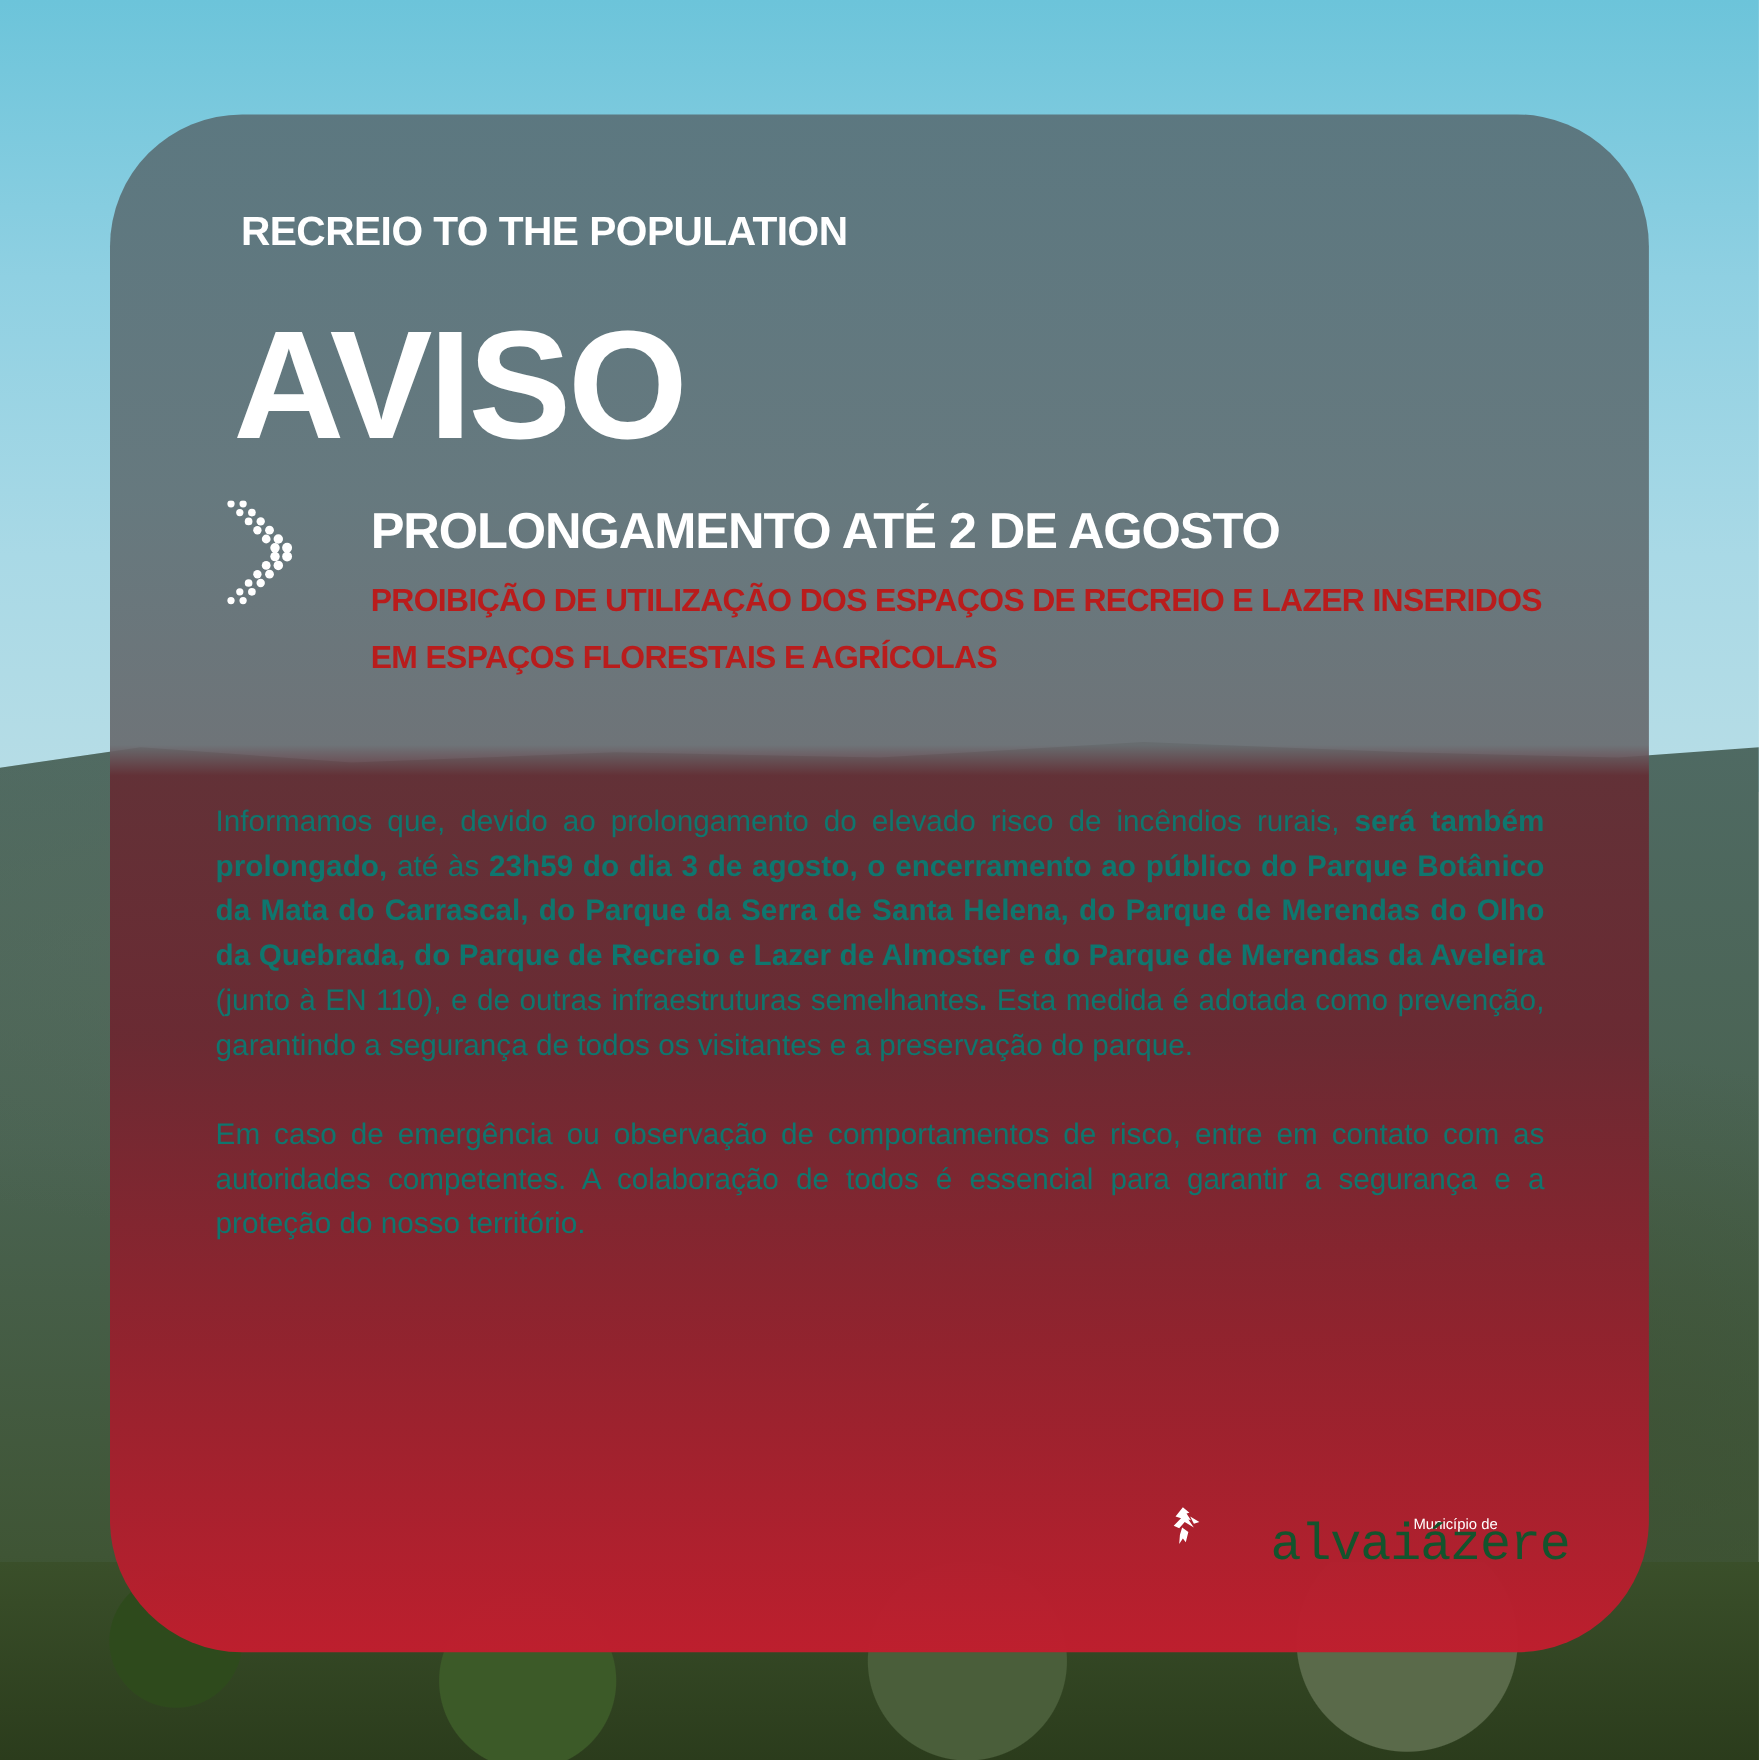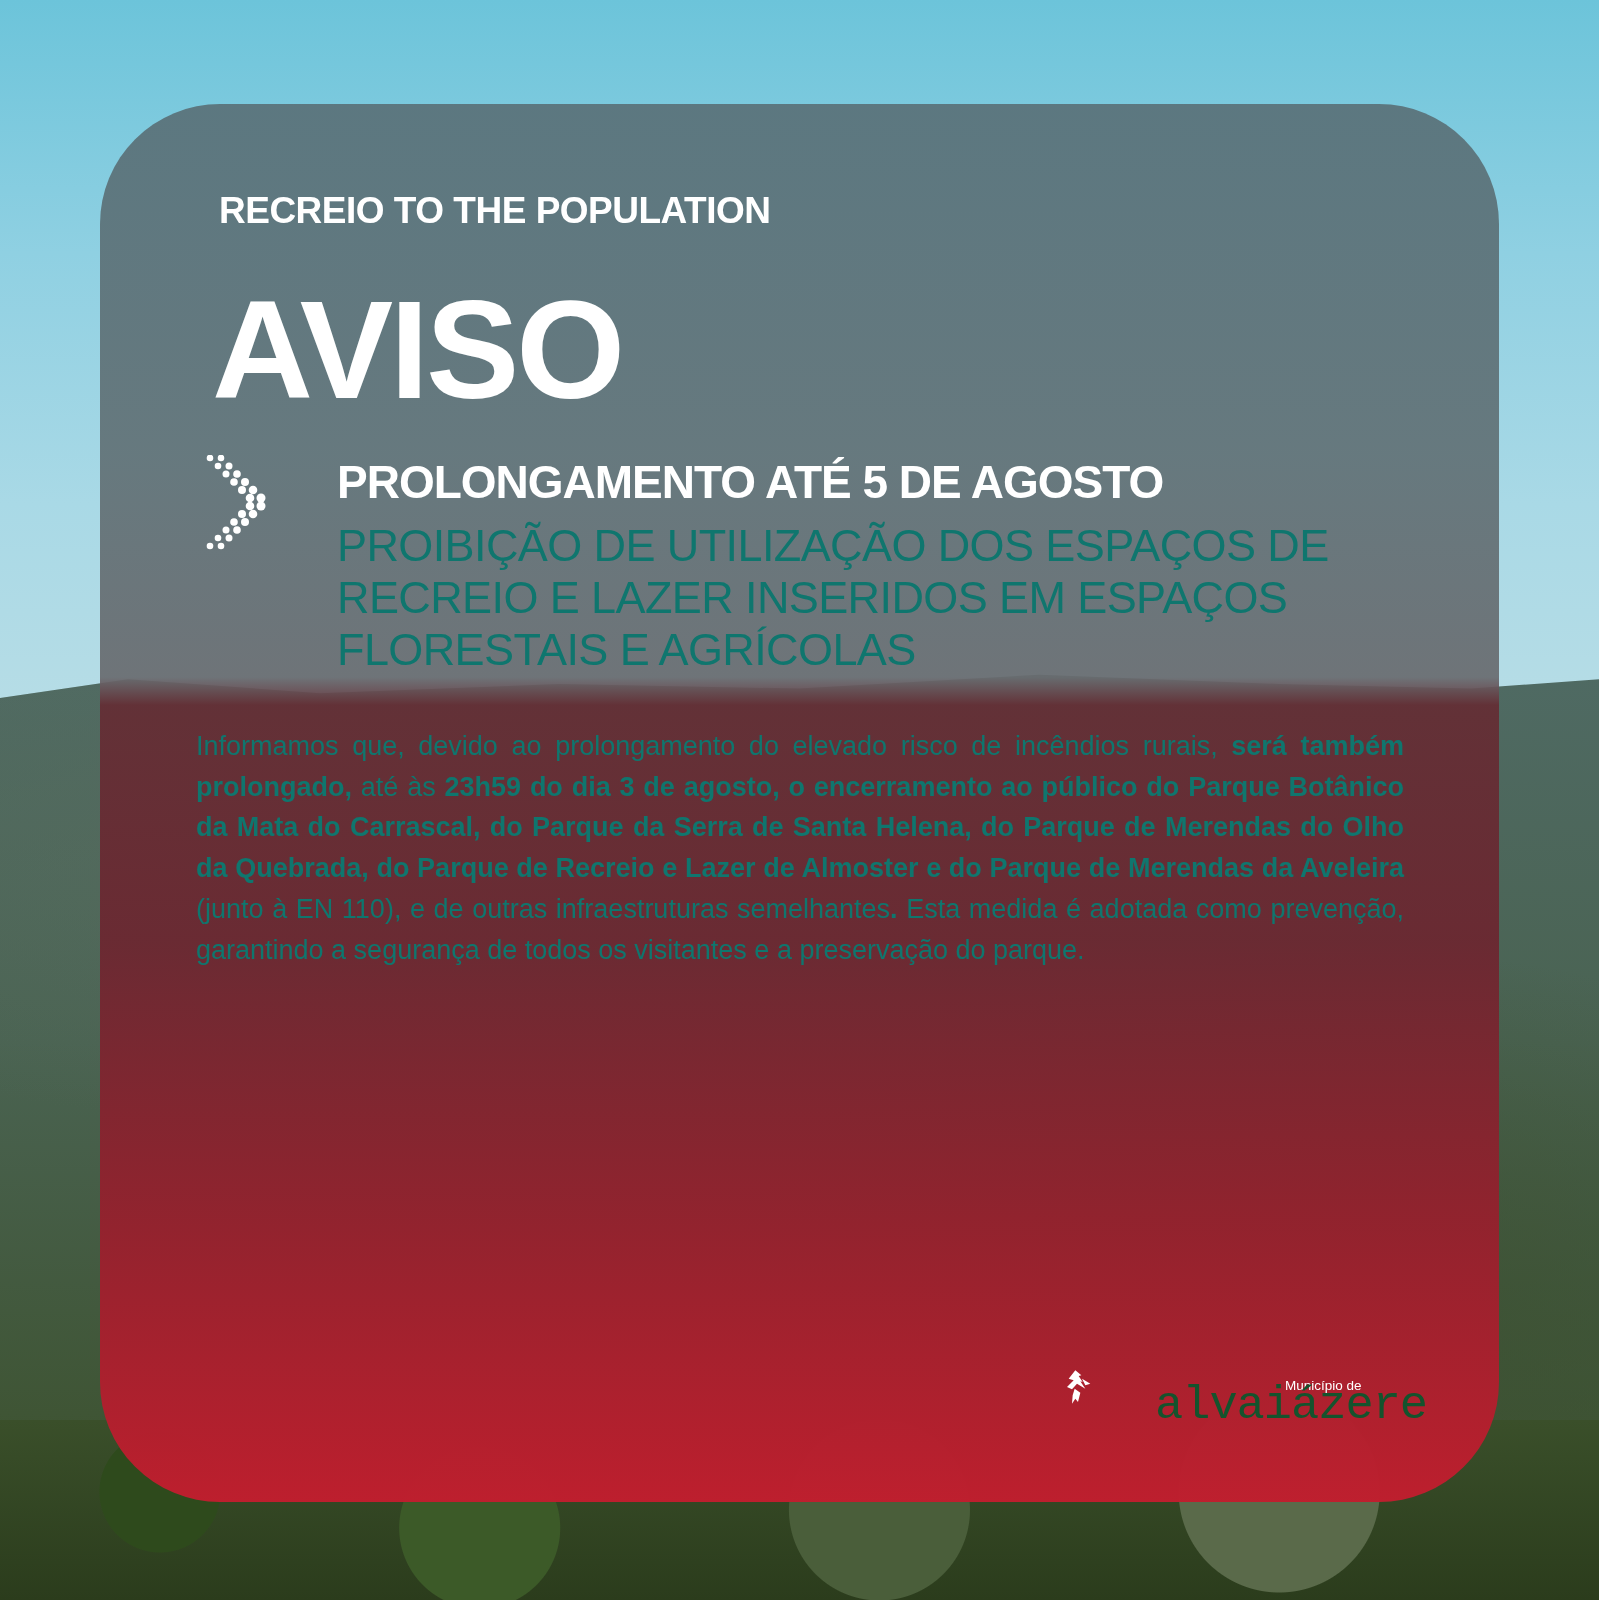--- a/index.html
+++ b/index.html
@@ -50,21 +50,21 @@
     position:absolute; left:212px; top:280px;
     color:#fff; font-weight:bold; font-size:140px; letter-spacing:-3px; line-height:1;
   }
   .chev { position:absolute; left:205px; top:455px; width:80px; height:100px; }
   .sub1 {
     position:absolute; left:337px; top:455px;
     color:#fff; font-weight:bold; font-size:46px; letter-spacing:-1px; white-space:nowrap;
   }
   .sub2 {
     position:absolute; left:337px; top:520px; width:1080px;
-    color:#0f766e; font-weight:normal; font-size:45px; line-height:52px; letter-spacing:-0.6px;
+    color:#b91c1c; font-weight:bold; font-size:29px; line-height:52px; letter-spacing:-0.6px;
   }
   .body-text {
     position:absolute; left:196px; top:726px; width:1208px;
     color:#0f766e; font-size:27px; line-height:40.7px; text-align:justify;
   }
   .body-text p { margin:0 0 40.7px 0; }
   .body-text b { font-weight:bold; }
   .logo { position:absolute; left:1062px; top:1332px; width:330px; height:110px; }
   .logo-sub {
     position:absolute; left:1285px; top:1378px; color:#fff; font-size:13.5px;
@@ -110,25 +110,26 @@
       <circle cx="40" cy="67" r="4"></circle>
     <circle cx="21" cy="75" r="3.5"></circle>
       <circle cx="32" cy="75" r="3.8"></circle>
     <circle cx="13" cy="83" r="3.3"></circle>
       <circle cx="24" cy="83" r="3.5"></circle>
     <circle cx="5" cy="91" r="3.3"></circle>
       <circle cx="16" cy="91" r="3.3"></circle>
   </g>
 </svg>
 
-<div class="sub1">PROLONGAMENTO ATÉ 5 DE AGOSTO</div>
+<div class="sub1">PROLONGAMENTO ATÉ 2 DE AGOSTO</div>
 <div class="sub2">PROIBIÇÃO DE UTILIZAÇÃO DOS ESPAÇOS DE RECREIO E LAZER INSERIDOS EM ESPAÇOS FLORESTAIS E AGRÍCOLAS</div>
 
 <div class="body-text">
   <p><span>Informamos que, devido ao prolongamento do elevado risco de incêndios rurais, </span><b>será também prolongado,</b><span> até às </span><b>23h59 do dia 3 de agosto, o encerramento ao público do Parque Botânico da Mata do Carrascal, do Parque da Serra de Santa Helena, do Parque de Merendas do Olho da Quebrada, do Parque de Recreio e Lazer de Almoster e do Parque de Merendas da Aveleira</b><span> (junto à EN 110), e de outras infraestruturas semelhantes</span><b>.</b><span> Esta medida é adotada como prevenção, garantindo a segurança de todos os visitantes e a preservação do parque.</span></p>
+  <p>Em caso de emergência ou observação de comportamentos de risco, entre em contato com as autoridades competentes. A colaboração de todos é essencial para garantir a segurança e a proteção do nosso território.</p>
 </div>
 
 <svg class="logo" viewBox="0 0 330 110" style="left:1062px;top:1332px;width:110px;height:110px;">
   <g fill="#fff">
     <path d="M40 5 L58 20 L50 22 L62 40 L55 38 L70 60 L45 45 L30 62 L15 55 L35 35 L20 30 L40 5 Z"></path>
     <path d="M38 60 L55 72 L48 100 L40 90 L30 105 L32 80 Z"></path>
     <path d="M60 30 L85 45 L70 50 Z"></path>
   </g>
 </svg>
 <div class="logo-sub">Município de</div>

